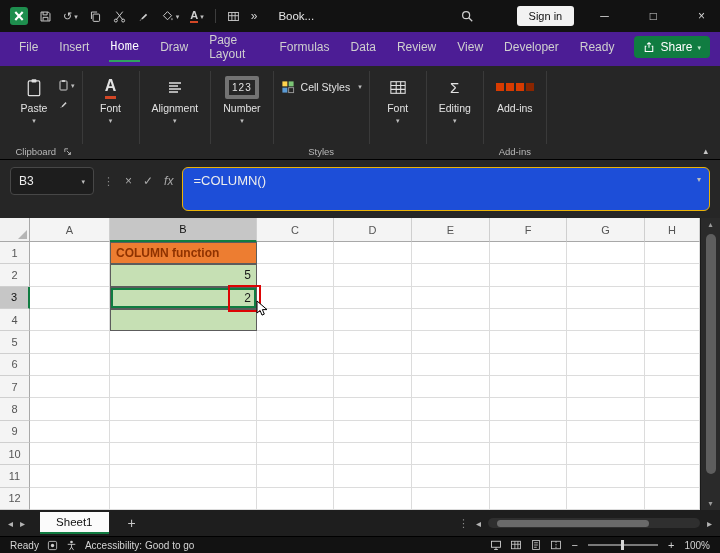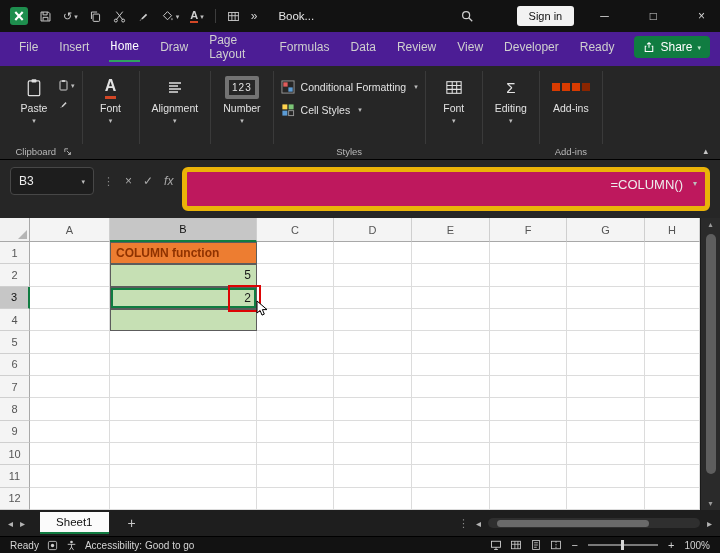--- a/index.html
+++ b/index.html
@@ -56,22 +56,22 @@
   
   .formulabar { height: 58px; background: #262626; display: flex; align-items: flex-start;
     padding: 7px 10px 0 10px; gap: 9px; }
   .name-box { width: 84px; height: 28px; background: #1d1d1d; border: 1px solid #474747;
     border-radius: 4px; color: #ededed; font-size: 12px; display: flex; align-items: center;
     justify-content: space-between; padding: 0 8px; }
   .fb-mid { display: flex; align-items: center; gap: 11px; height: 28px; color: #a8a8a8; }
   .dots { font-size: 11px; color: #8b8b8b; }
   .fb-ic { font-size: 12px; }
   .fx { font-style: italic; font-size: 12px; }
-  .formula-input { flex: 1; height: 44px; background: #be185d; border: 5px solid #eab308;
-    border-radius: 6px; color: #ededed; font-size: 13px; padding: 5px 22px 0 10px; position: relative; text-align: right; }
+  .formula-input { flex: 1; height: 44px; background: #1d4ed8; border: 1px solid #eab308;
+    border-radius: 6px; color: #ededed; font-size: 13px; padding: 5px 22px 0 10px; position: relative; }
   .formula-input .expand { position: absolute; right: 8px; top: 7px; font-size: 8px; color: #bdbdbd; }
 
   
   .gridwrap { display: flex; height: 292px; background: #fff; }
   #sheet-grid { display: grid; width: 700px; height: 292px; background: #fff;
     grid-template-columns: 30px 80px 147px 77px 78px 78px 77px 78px 55px;
     grid-template-rows: 24px repeat(12, 22.33px); font-size: 12px; color: #1a1a1a; }
   .corner { background: #F2F2F2; border-right: 1px solid #A8A8A8; border-bottom: 1px solid #A8A8A8; position: relative; }
   .corner::after { content: ''; position: absolute; right: 2px; bottom: 2px;
     border-left: 9px solid transparent; border-bottom: 9px solid #B5B5B5; }
@@ -272,31 +272,20 @@
       <span>Number</span>
       <span class="chev">▾</span>
     </div>
   </div>
 
   <div class="rgroup">
     <div class="style-rows">
       <div class="style-row">
         <span class="sicon">
           <svg width="14" height="14" viewBox="0 0 15 15">
-              <rect x="1" y="1" width="13" height="13" fill="none" stroke="#9a9a9a"></rect>
-              <rect x="2.5" y="2.5" width="4.6" height="4.6" fill="#E05C5C"></rect>
-              <rect x="7.9" y="7.9" width="4.6" height="4.6" fill="#5B9BD5"></rect>
-            </svg>
-        </span>
-        <span>Conditional Formatting</span>
-        <span class="chev">▾</span>
-      </div>
-      <div class="style-row">
-        <span class="sicon">
-          <svg width="14" height="14" viewBox="0 0 15 15">
               <rect x="1.5" y="1.5" width="5.3" height="5.3" fill="#FFD34D"></rect>
               <rect x="8.2" y="1.5" width="5.3" height="5.3" fill="#7CC576"></rect>
               <rect x="1.5" y="8.2" width="5.3" height="5.3" fill="#5B9BD5"></rect>
               <rect x="8.2" y="8.2" width="5.3" height="5.3" fill="none" stroke="#9a9a9a"></rect>
             </svg>
         </span>
         <span>Cell Styles</span>
         <span class="chev">▾</span>
       </div>
     </div>

